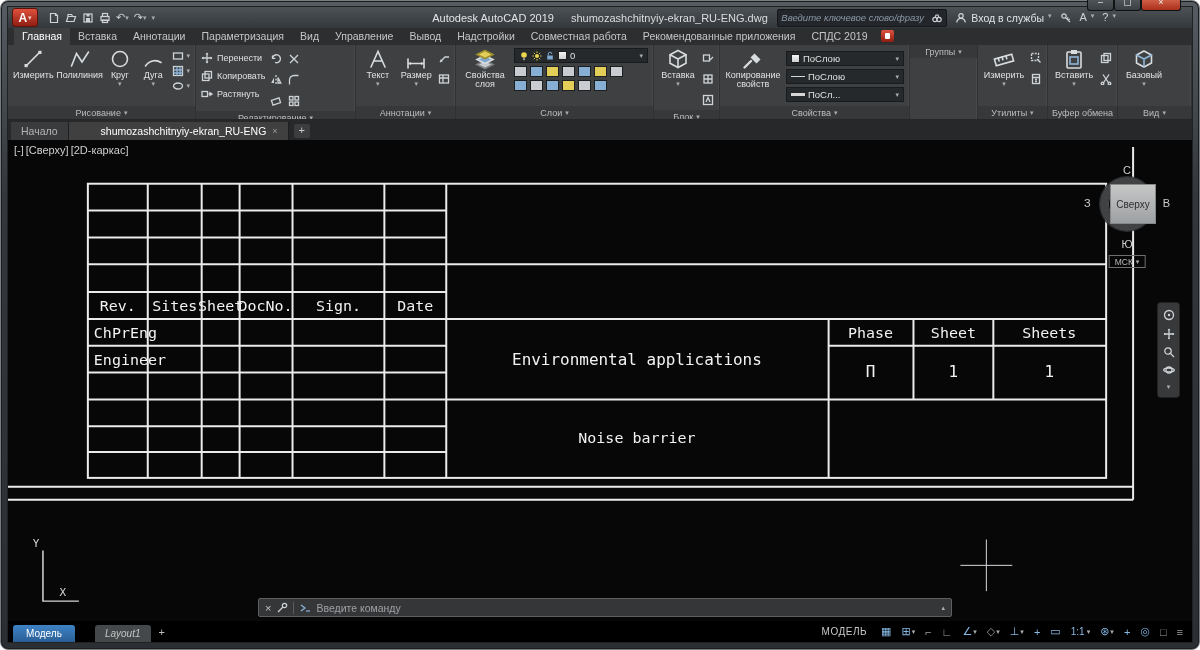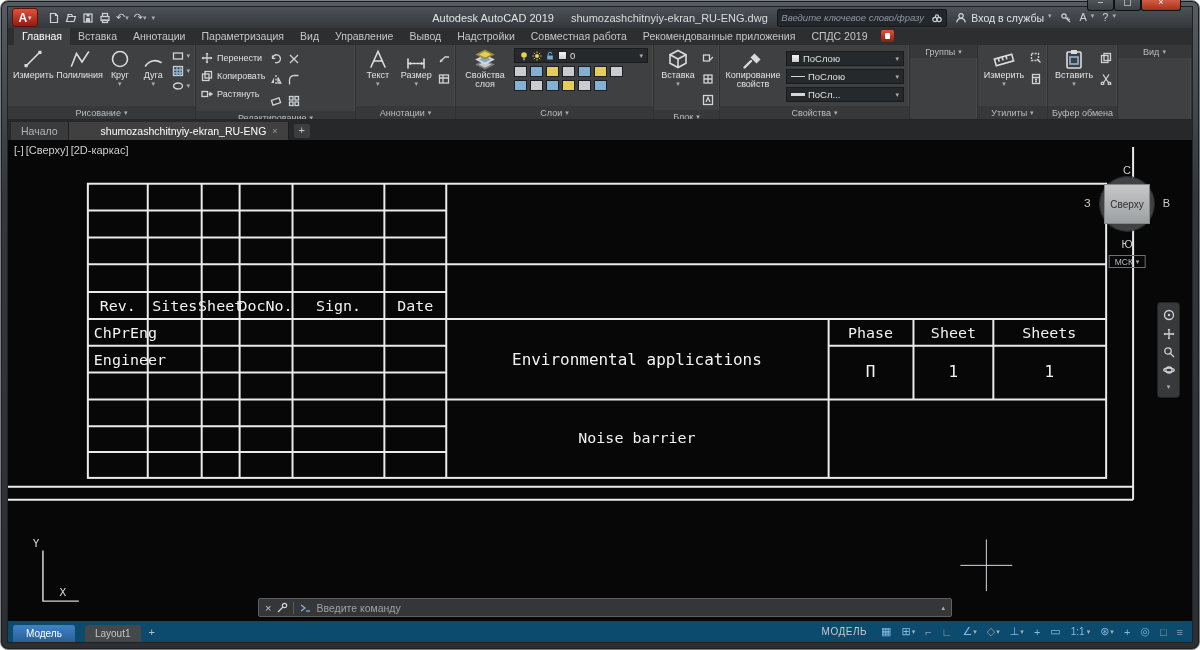--- a/index.html
+++ b/index.html
@@ -107,21 +107,21 @@
   svg.drawing text { font-family:"DejaVu Sans Mono", monospace; }
   .vp-label { position:absolute; left:6px; top:4px; display:flex; gap:2px;
               color:#cfcfcf; font-size:11px; }
 
   .viewcube { position:absolute; top:24px; right:22px; width:86px; height:112px;
               font-size:11px; color:#cdcdcd; text-align:center; }
   .vc-n { position:absolute; top:0; left:0; right:0; }
   .vc-ring { position:absolute; top:13px; left:16px; width:54px; height:54px;
              border-radius:50%; border:8px solid #404244;
              box-shadow:0 0 0 1px #2a2c2e, inset 0 0 0 1px #55585a; }
-  .vc-face { position:absolute; top:20px; left:20px; width:46px; height:40px;
+  .vc-face { position:absolute; top:20px; left:26px; width:46px; height:40px;
              background:linear-gradient(#c7c7c7,#9da0a2); border:1px solid #84878a;
              color:#2c2e30; font-size:10px; display:flex; align-items:center;
              justify-content:center; }
   .vc-w { position:absolute; top:33px; left:0; }
   .vc-e { position:absolute; top:33px; right:0; }
   .vc-s { position:absolute; top:74px; left:0; right:0; }
   .vc-wcs { position:absolute; top:91px; left:50%; transform:translateX(-50%);
             display:flex; align-items:center; gap:3px; border:1px solid #6d7073;
             padding:0 5px; height:13px; font-size:8.5px; color:#b9bcbe; }
 
@@ -133,25 +133,25 @@
   .cmdline { position:absolute; left:250px; top:458px; width:694px; height:19px;
              display:flex; align-items:center; gap:5px; padding:0 6px;
              background:rgba(56,58,60,.93); border:1px solid #5d5f61;
              border-radius:2px; font-size:10.5px; color:#9ea1a4; }
   .cmd-close { color:#c3c6c9; font-size:11px; }
   .cmd-div { width:1px; height:12px; background:#5a5c5e; }
   .cmd-spacer { flex:1; }
 
   
   .statusbar { height:21px; flex:0 0 21px; display:flex; align-items:center;
-               background:#0c4a6e; padding:0 5px; font-size:10px; gap:2px; }
+               background:#000000; padding:0 5px; font-size:10px; gap:2px; }
   .mtab { height:17px; line-height:17px; padding:0 13px; border-radius:3px 3px 0 0;
           background:linear-gradient(#3e82c4,#2a5f96); color:#fff; align-self:flex-end; }
   .ltab { height:17px; line-height:17px; padding:0 10px; border-radius:3px 3px 0 0;
-          background:#45484a; color:#c4c4c4; align-self:flex-end; margin-left:8px; }
+          background:#45484a; color:#c4c4c4; align-self:flex-end; margin-left:18px;font-style:italic; }
   .sb-plus { color:#bdbdbd; padding:0 6px; font-size:11px; }
   .sb-spacer { flex:1; }
   .sb-model { color:#c9c9c9; letter-spacing:.5px; margin-right:8px; }
   .sbi { color:#86b9e6; font-size:11px; padding:0 4px; display:inline-flex;
          align-items:center; gap:1px; }
   .sbi.gray { color:#9a9d9f; }
   .sb-scale { color:#86b9e6; padding:0 4px; display:inline-flex; gap:2px; align-items:center; }
 </style>
 </head>
 <body>
@@ -583,20 +583,30 @@
                   <circle cx="9.5" cy="10.5" r="1.3"></circle>
                 </svg></span>
           </div>
         </div>
         <div class="plabel">
           <span>Буфер обмена</span>
         </div>
       </div>
 
       <div class="panel" style="flex:1">
+        <div class="pbody">
+          <div class="bigbtn">
+            <svg class="icon-lg" viewBox="0 0 22 22">
+                <path d="M11 3 L18.5 7 V15 L11 19 L3.5 15 V7 Z"></path>
+                <path d="M3.5 7 L11 11 L18.5 7 M11 11 V19" stroke="#8fb4d8"></path>
+              </svg>
+            <span>Базовый</span>
+            <span class="bcaret">▾</span>
+          </div>
+        </div>
         <div class="plabel">
           <span>Вид</span>
           <span class="cr">▾</span>
         </div>
       </div>
 
     </div>
 
     <div class="ftabs">
       <div class="ftab">

